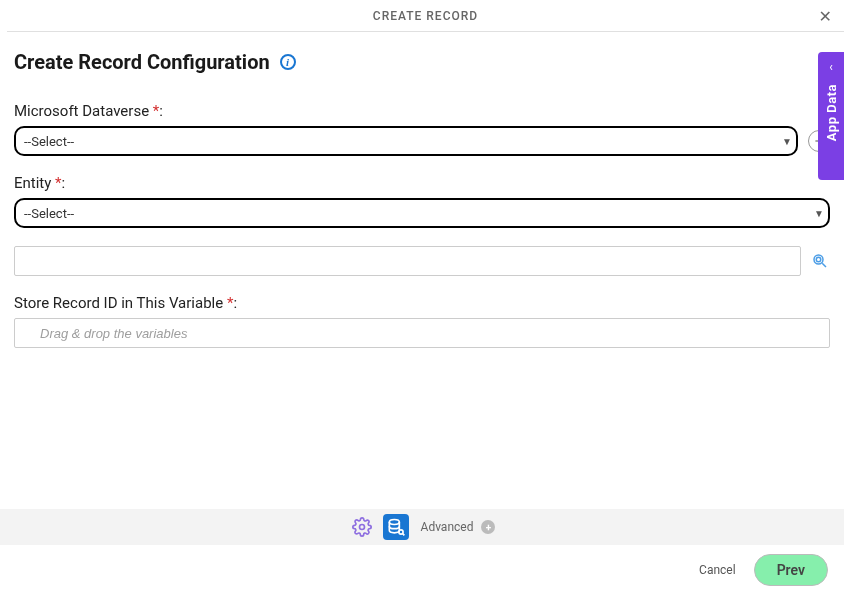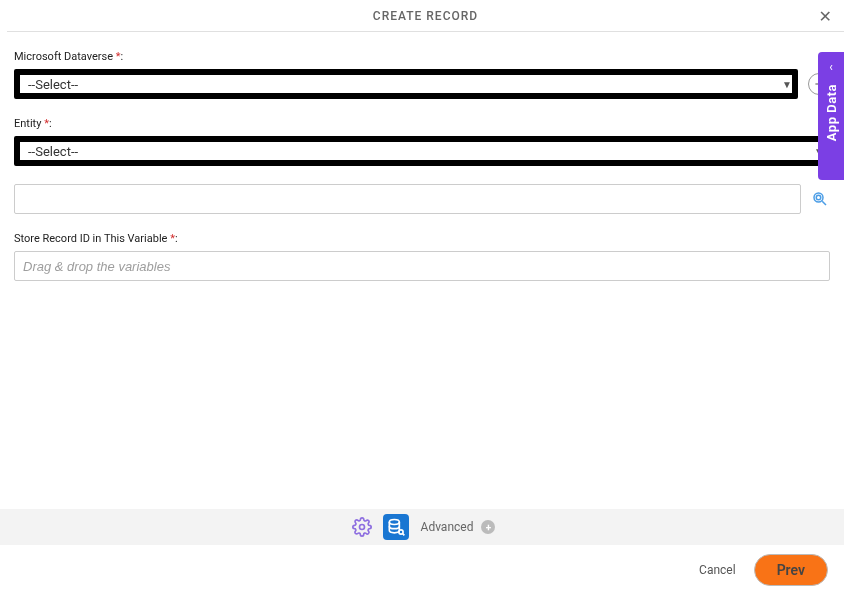--- a/index.html
+++ b/index.html
@@ -8,63 +8,67 @@
     .header-bar { height: 32px; border-bottom: 1px solid #e0e0e0; display: flex; align-items: center; justify-content: center; position: relative; margin-left: 7px; }
     .header-title { font-size: 12px; letter-spacing: 1px; color: #666; font-weight: 500; }
     .close-btn { position: absolute; right: 12px; top: 50%; transform: translateY(-50%); cursor: pointer; color: #666; font-size: 16px; font-weight: 300; }
 
     .content-area { padding: 18px 14px 0 14px; }
     .page-title-row { display: flex; align-items: center; gap: 10px; margin-bottom: 28px; }
     .page-title { font-size: 20px; font-weight: 700; color: #1a1a1a; }
     .info-icon { width: 16px; height: 16px; border: 2px solid #1976d2; border-radius: 50%; display: inline-flex; align-items: center; justify-content: center; color: #1976d2; font-size: 11px; font-weight: 700; font-style: italic; font-family: Georgia, serif; }
 
     .form-group { margin-bottom: 18px; }
-    .field-label { font-size: 11px; color: #222; margin-bottom: 6px; display: block; }
+    .field-label { font-size: 15px; color: #222; margin-bottom: 6px; display: block; }
     .required { color: #d32f2f; }
     .field-row { display: flex; align-items: center; gap: 10px; }
     
     .select-wrap { position: relative; flex: 1; }
-    .select-box { width: 100%; height: 30px; border: 6px solid #000000; border-radius: 2px; padding: 0 26px 0 8px; font-size: 13px; color: #333; background: #fff; cursor: pointer; display: flex; align-items: center; }
+    .select-box { width: 100%; height: 30px; border: 2px solid #000000; border-radius: 10px; padding: 0 26px 0 8px; font-size: 13px; color: #333; background: #fff; cursor: pointer; display: flex; align-items: center; }
     .select-caret { position: absolute; right: 6px; top: 50%; transform: translateY(-50%); color: #555; font-size: 10px; pointer-events: none; }
     
     .plus-btn { width: 22px; height: 22px; display: flex; align-items: center; justify-content: center; border: 1px solid #999; border-radius: 50%; color: #555; cursor: pointer; font-size: 14px; font-weight: 300; background: #fff; }
     
-    .text-input { width: 100%; height: 30px; border: 1px solid #ccc; border-radius: 2px; padding: 0 8px; font-size: 13px; background: #fff; }
+    .text-input { width: 100%; height: 30px; border: 1px solid #ccc; border-radius: 2px; padding: 0 25px; font-size: 13px; background: #fff; }
     .text-input::placeholder { color: #9e9e9e; font-style: italic; }
     
     .search-icon-btn { width: 20px; height: 20px; display: flex; align-items: center; justify-content: center; cursor: pointer; color: #4b9de6; }
     .search-icon-btn svg { width: 18px; height: 18px; }
     
     .app-data-tab { position: absolute; right: 0; top: 52px; width: 26px; height: 128px; background: #7b3fe4; color: #fff; display: flex; flex-direction: column; align-items: center; cursor: pointer; border-top-left-radius: 4px; border-bottom-left-radius: 4px; padding-top: 8px; }
     .app-data-tab .chev { font-size: 12px; margin-bottom: 10px; }
     .app-data-tab .vtext { writing-mode: vertical-rl; transform: rotate(180deg); font-size: 13px; font-weight: 600; letter-spacing: 0.5px; }
 
     .toolbar-strip { position: absolute; left: 0; right: 0; bottom: 50px; height: 36px; background: #f3f3f3; display: flex; align-items: center; justify-content: center; gap: 8px; }
     .tool-icon { width: 26px; height: 26px; display: flex; align-items: center; justify-content: center; cursor: pointer; border-radius: 4px; }
     .tool-icon svg { width: 20px; height: 20px; }
     .tool-icon.gear { color: #8e6fe0; }
     .tool-icon.db { background: #1976d2; color: #fff; }
     .advanced-label { font-size: 12px; color: #666; margin-left: 4px; display: flex; align-items: center; gap: 8px; }
     .advanced-plus { width: 14px; height: 14px; border-radius: 50%; background: #bbb; color: #fff; display: inline-flex; align-items: center; justify-content: center; font-size: 10px; font-weight: 700; }
 
     .footer-bar { position: absolute; left: 0; right: 0; bottom: 0; height: 50px; display: flex; align-items: center; justify-content: flex-end; gap: 18px; padding: 0 16px; }
     .cancel-link { color: #555; font-size: 12px; cursor: pointer; }
     .btn { height: 32px; padding: 0 22px; border-radius: 16px; font-size: 14px; font-weight: 600; cursor: pointer; display: inline-flex; align-items: center; justify-content: center; }
-    .btn-outline { border: 1px solid #bbb; background: #f97316; color: #444; }
+    .btn-outline { border: 1px solid #bbb; background: #86efac; color: #444; }
     .btn-primary { border: none; background: #1976d2; color: #fff; }
   </style>
 </head>
 <body>
 
 <div class="header-bar">
   <span class="header-title">CREATE RECORD</span>
   <span class="close-btn">✕</span>
 </div>
 
 <div class="content-area">
+  <div class="page-title-row">
+    <span class="page-title">Create Record Configuration</span>
+    <span class="info-icon">i</span>
+  </div>
 
   <div class="form-group">
     <label class="field-label"><span>Microsoft Dataverse</span> <span class="required">*</span>:</label>
     <div class="field-row">
       <div class="select-wrap">
         <div class="select-box">
             <span>--Select--</span>
           </div>
         <span class="select-caret">▼</span>
       </div>

